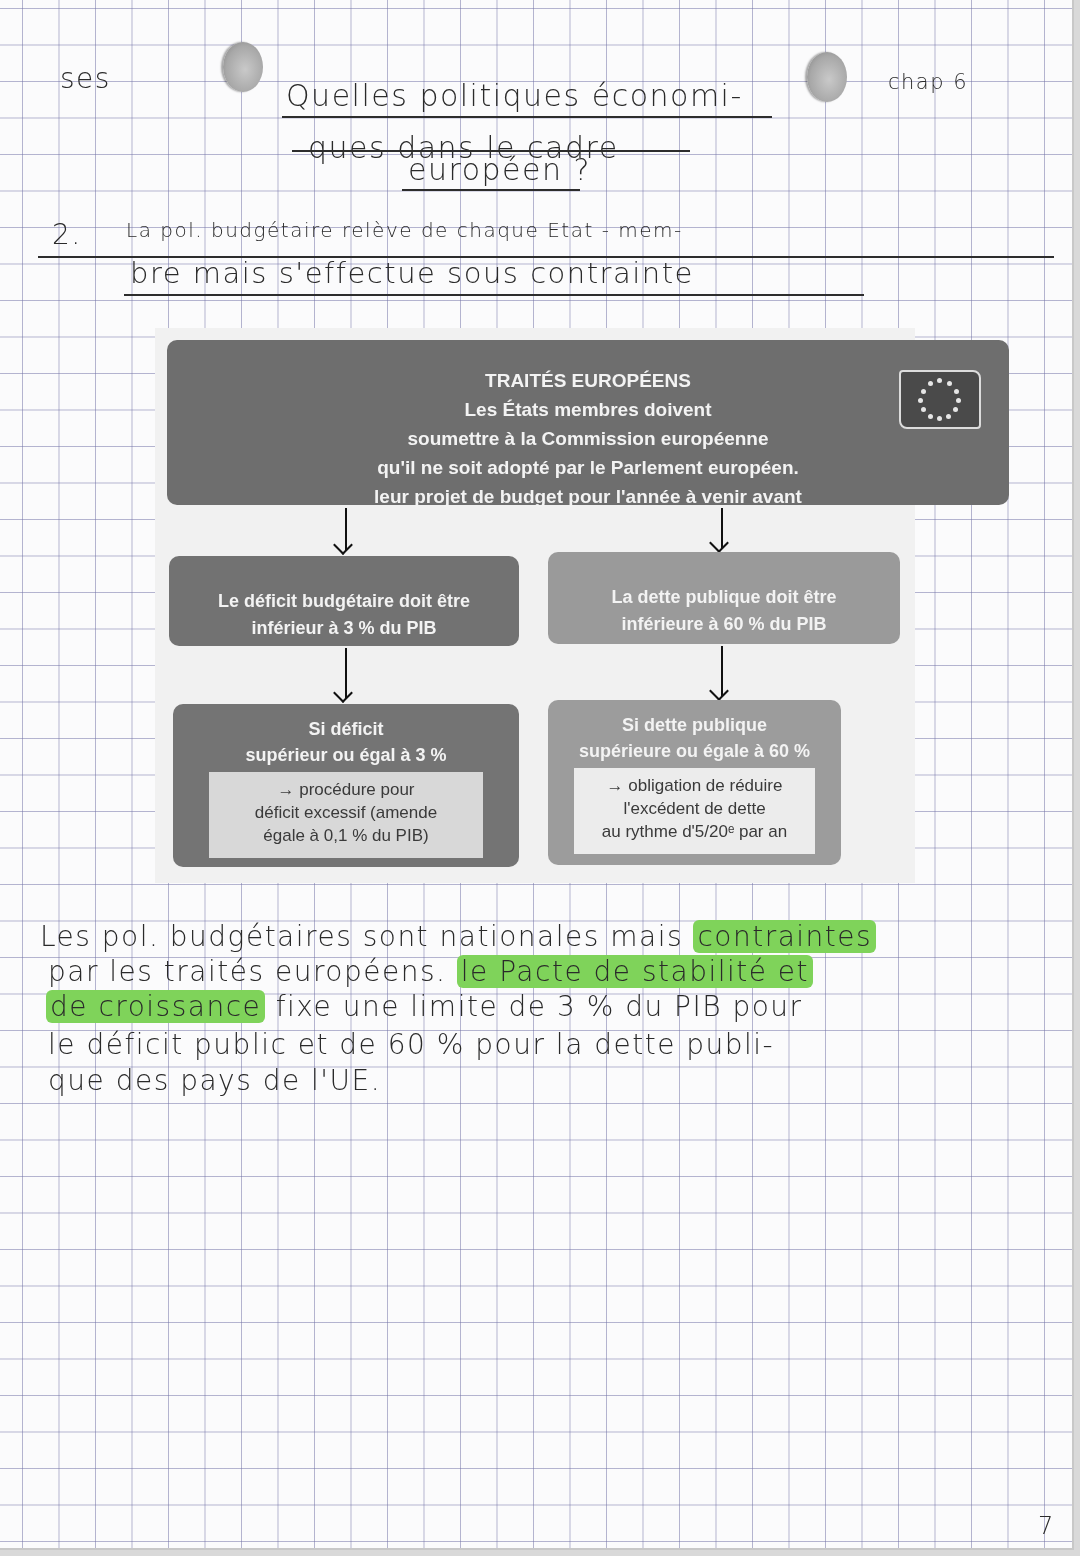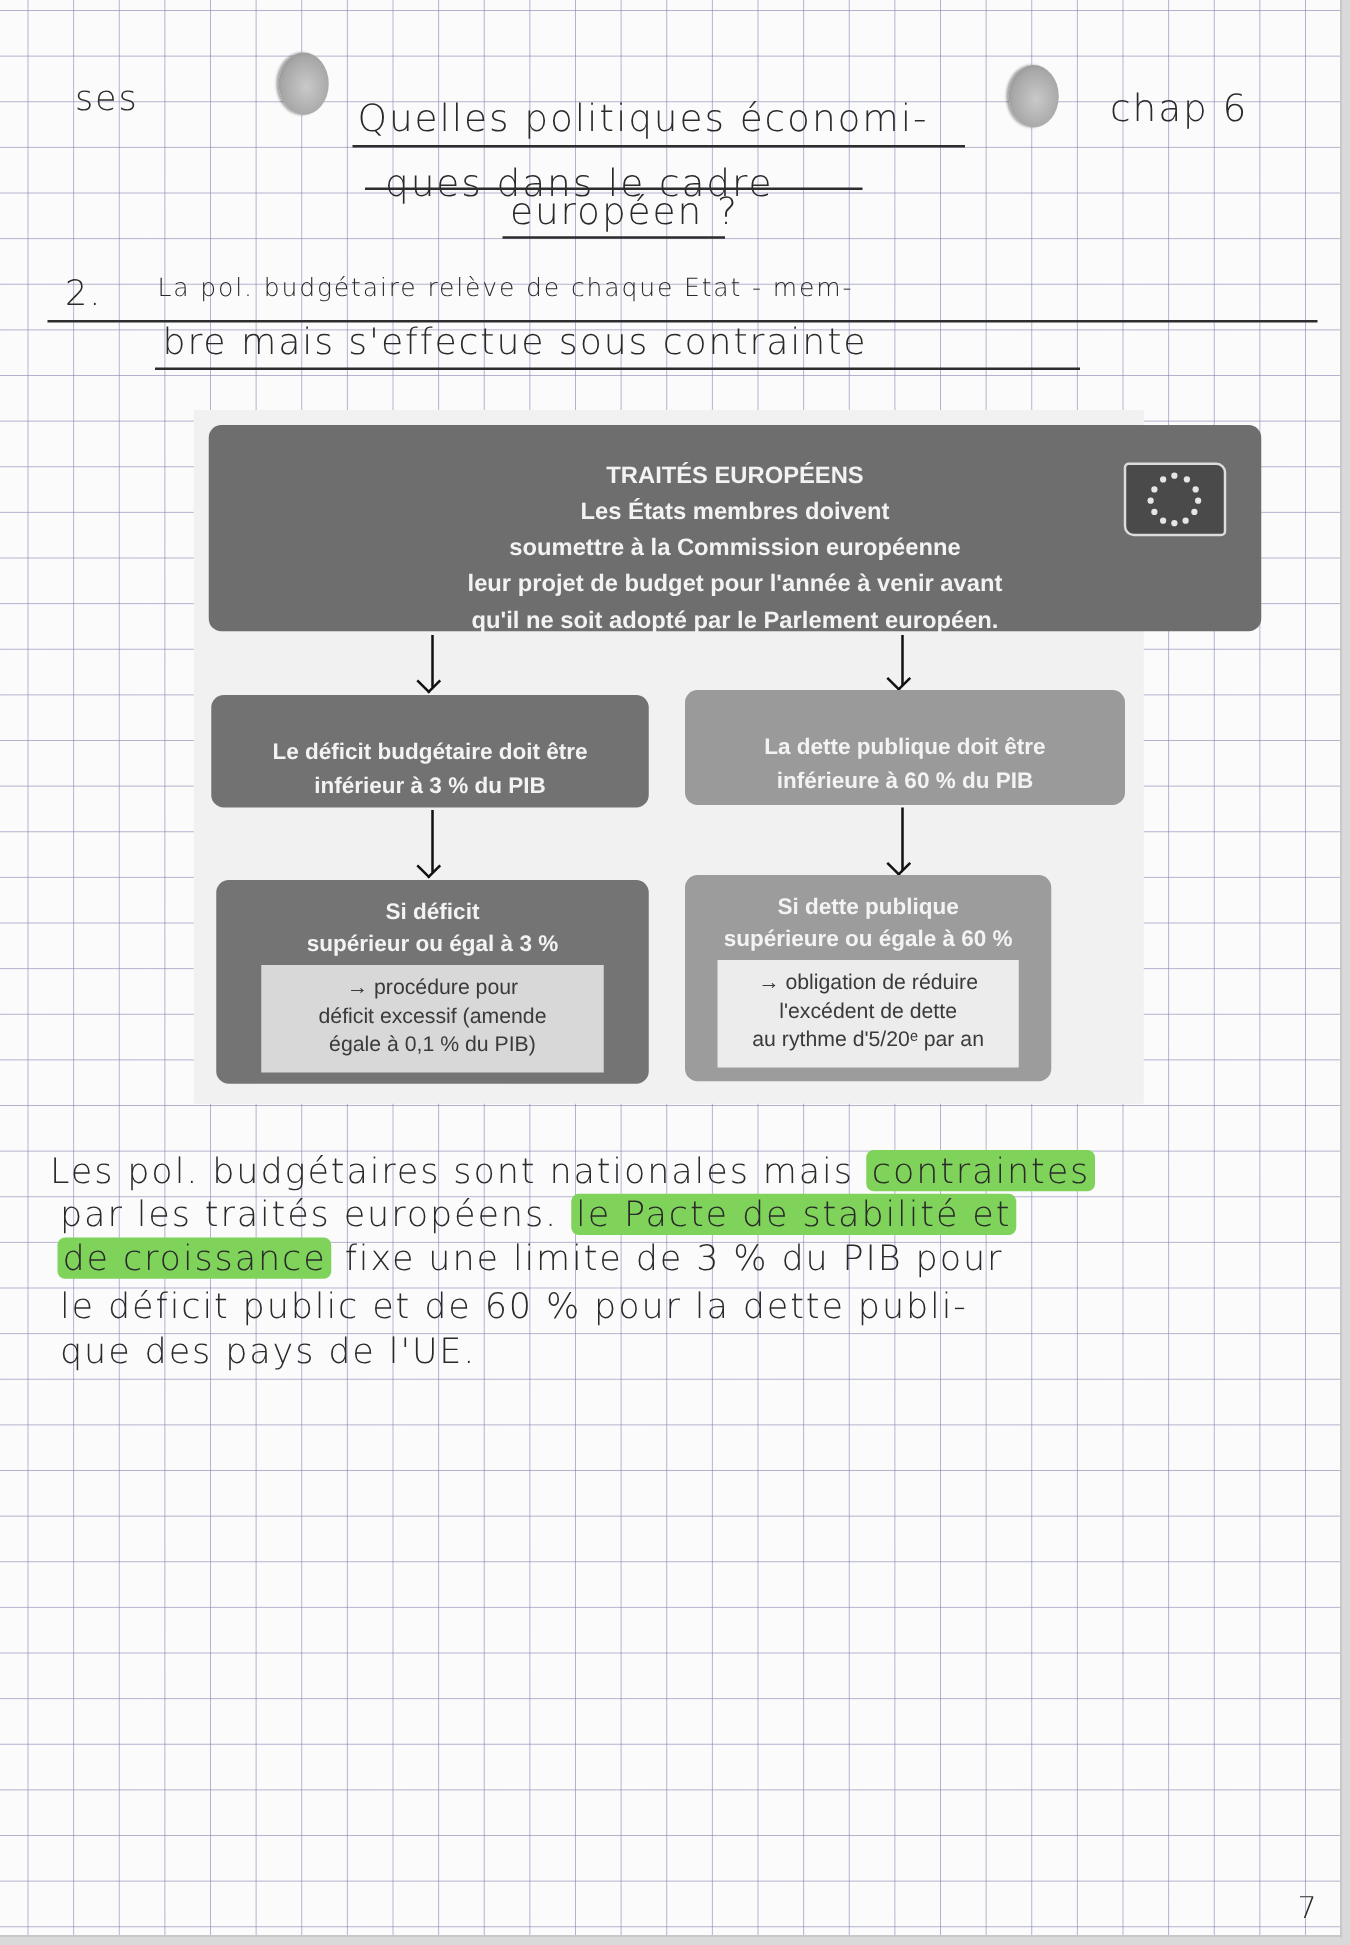--- a/index.html
+++ b/index.html
@@ -72,43 +72,43 @@
 </style>
 </head>
 <body>
 
 <div class="page">
 
   <div class="hole" style="left:223px; top:42px;"></div>
   <div class="hole" style="left:807px; top:52px;"></div>
 
   <div class="hw" style="left:60px; top:62px; font-size:28px;">ses</div>
-  <div class="hw" style="left:888px; top:70px; font-size:30px;">chap 6</div>
+  <div class="hw" style="left:888px; top:70px; font-size:21px;">chap 6</div>
 
   <div class="hw title-line" style="left:286px; top:78px;">Quelles politiques économi-</div>
   <div class="ul" style="left:282px; top:116px; width:490px;"></div>
   <div class="hw title-line" style="left:308px; top:130px;">ques dans le cadre</div>
   <div class="ul" style="left:292px; top:150px; width:398px;"></div>
   <div class="hw title-line" style="left:408px; top:152px;">européen ?</div>
   <div class="ul" style="left:402px; top:189px; width:178px;"></div>
 
   <div class="hw" style="left:52px; top:218px; font-size:28px;">2.</div>
   <div class="hw" style="left:126px; top:218px; font-size:20px;">La pol. budgétaire relève de chaque Etat - mem-</div>
   <div class="ul" style="left:38px; top:256px; width:1016px;"></div>
   <div class="hw" style="left:130px; top:256px; font-size:29px;">bre   mais  s'effectue  sous  contrainte</div>
   <div class="ul" style="left:124px; top:294px; width:740px;"></div>
 
   <div class="diagram">
     <div class="box box-top">
       <div class="t">
         <div>TRAITÉS EUROPÉENS</div>
         <div>Les États membres doivent</div>
         <div>soumettre à la Commission européenne</div>
+        <div>qu'il ne soit adopté par le Parlement européen.</div>
         <div>leur projet de budget pour l'année à venir avant</div>
-        <div>qu'il ne soit adopté par le Parlement européen.</div>
       </div>
       <div class="flag">
         <span class="star" style="left:36px; top:6px;"></span>
         <span class="star" style="left:46px; top:9px;"></span>
         <span class="star" style="left:53px; top:17px;"></span>
         <span class="star" style="left:55px; top:26px;"></span>
         <span class="star" style="left:52px; top:35px;"></span>
         <span class="star" style="left:45px; top:42px;"></span>
         <span class="star" style="left:36px; top:44px;"></span>
         <span class="star" style="left:27px; top:42px;"></span>

